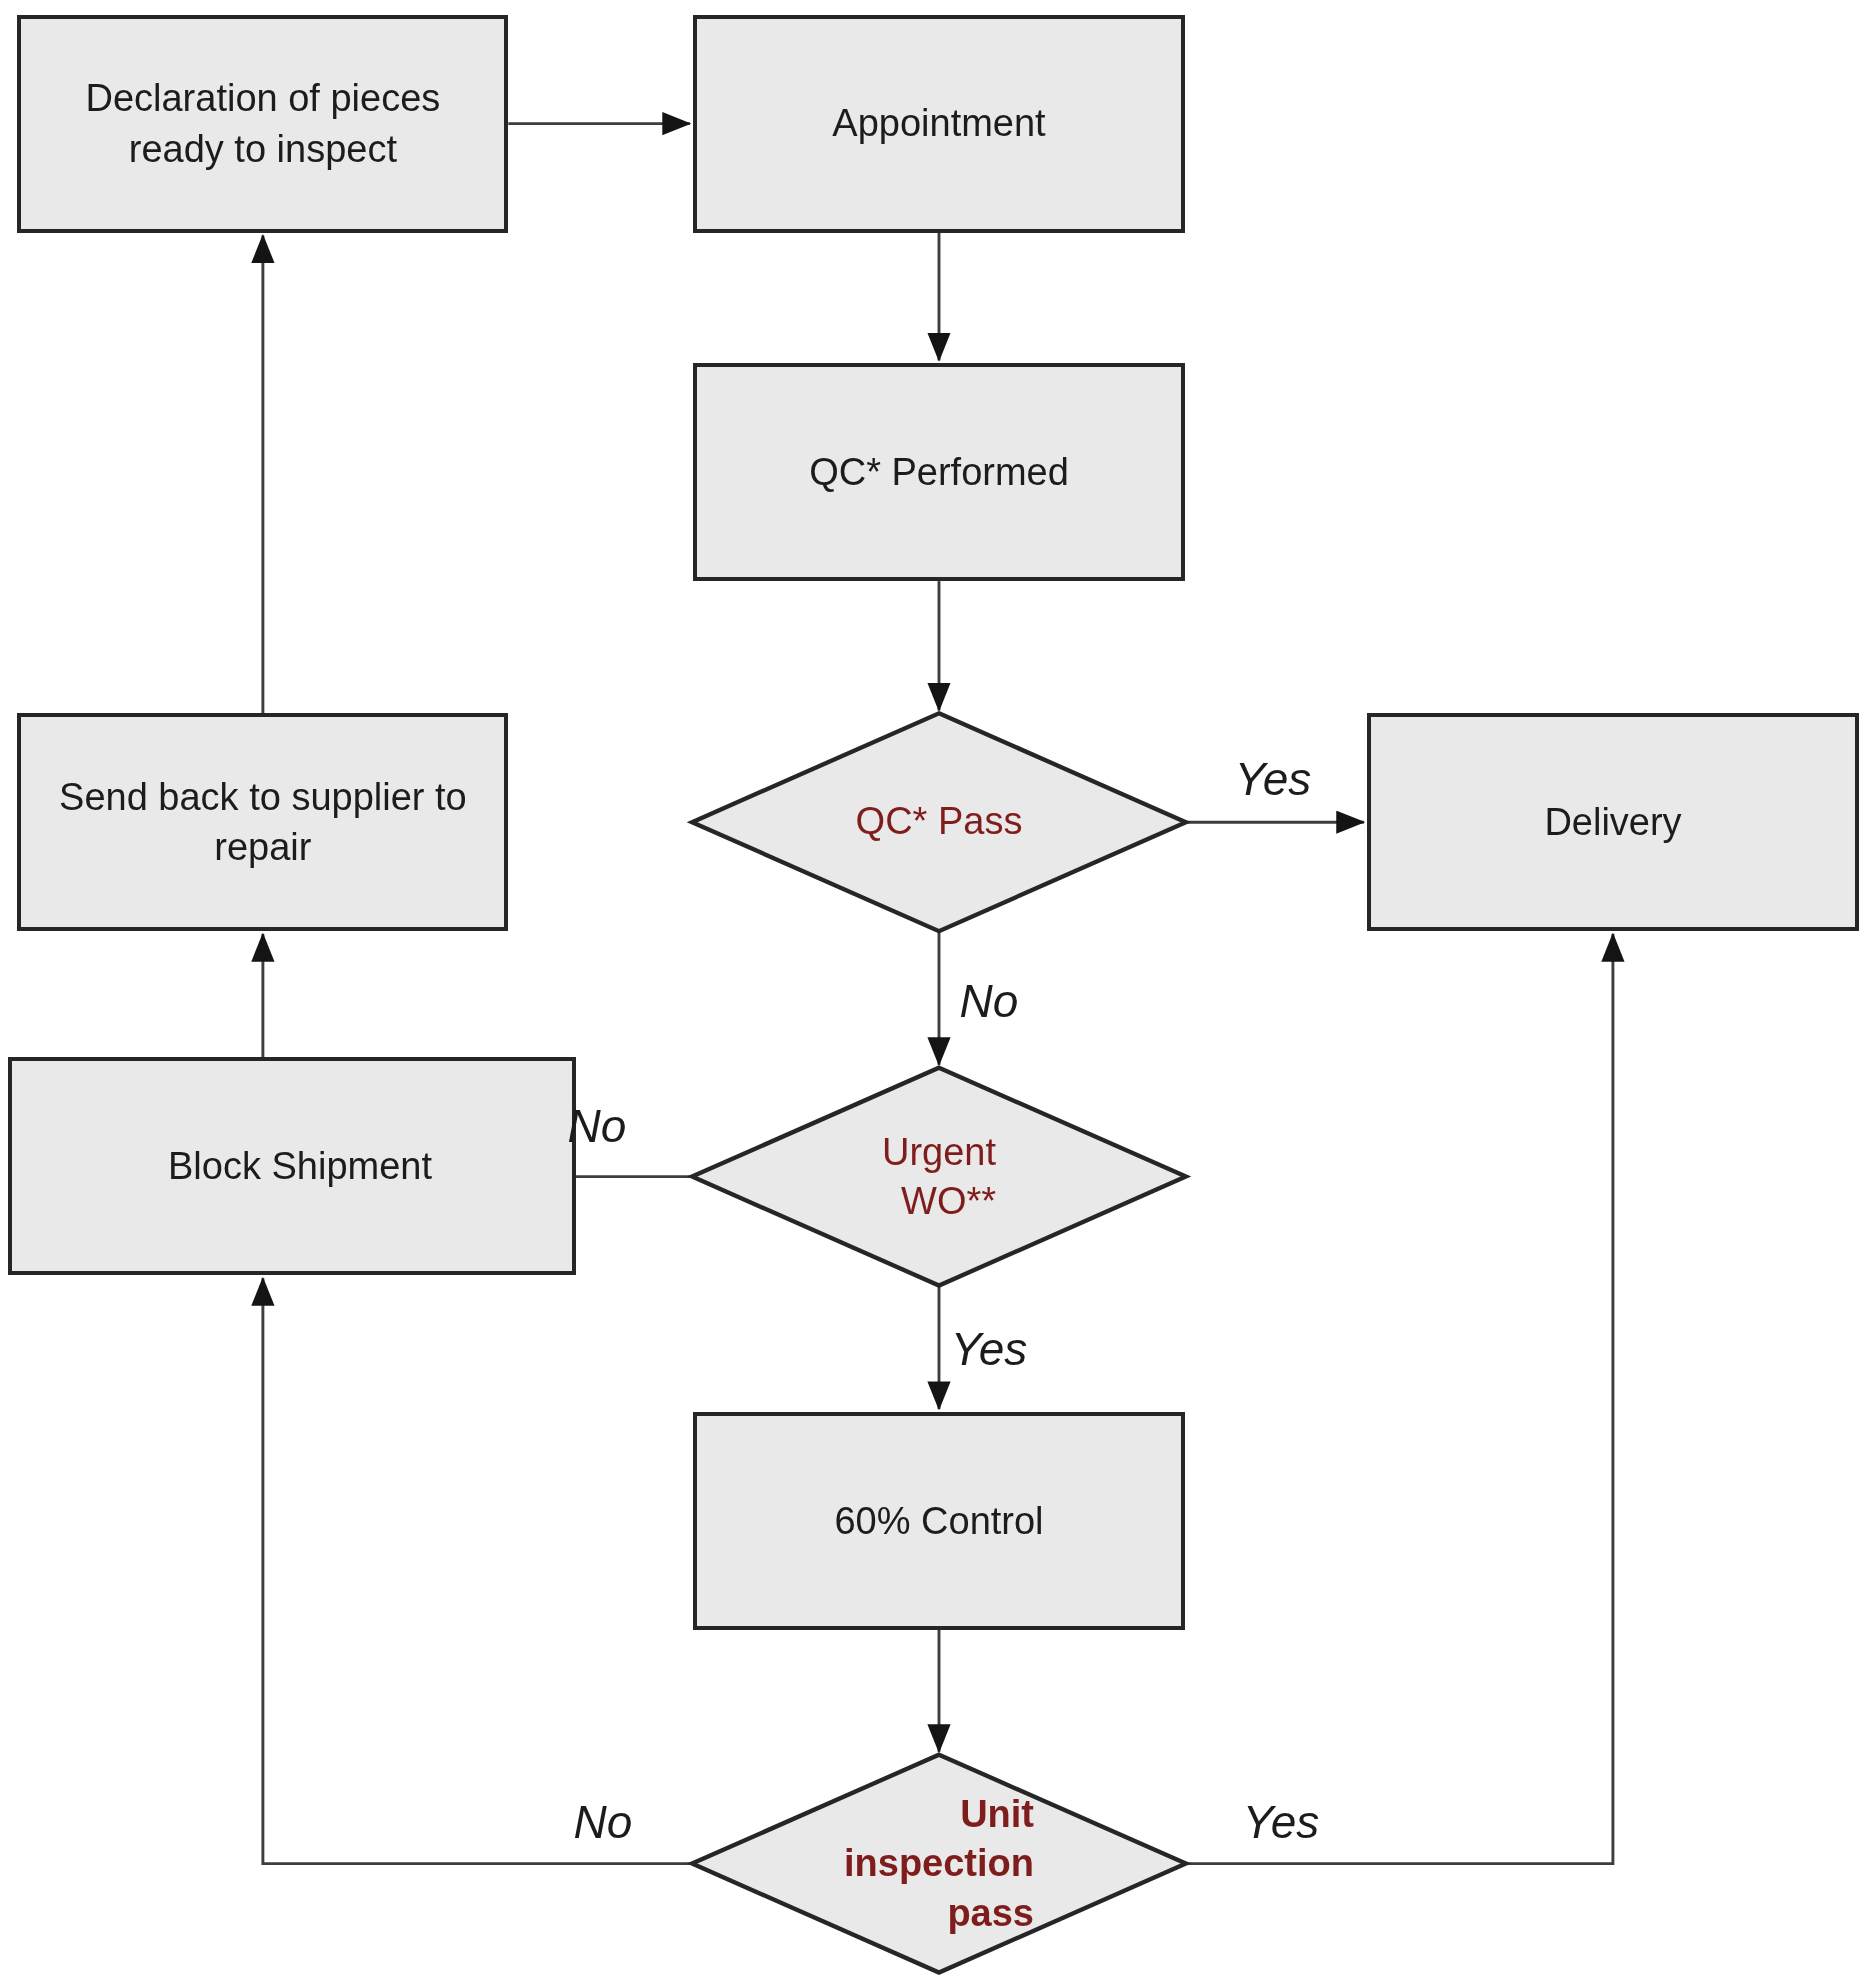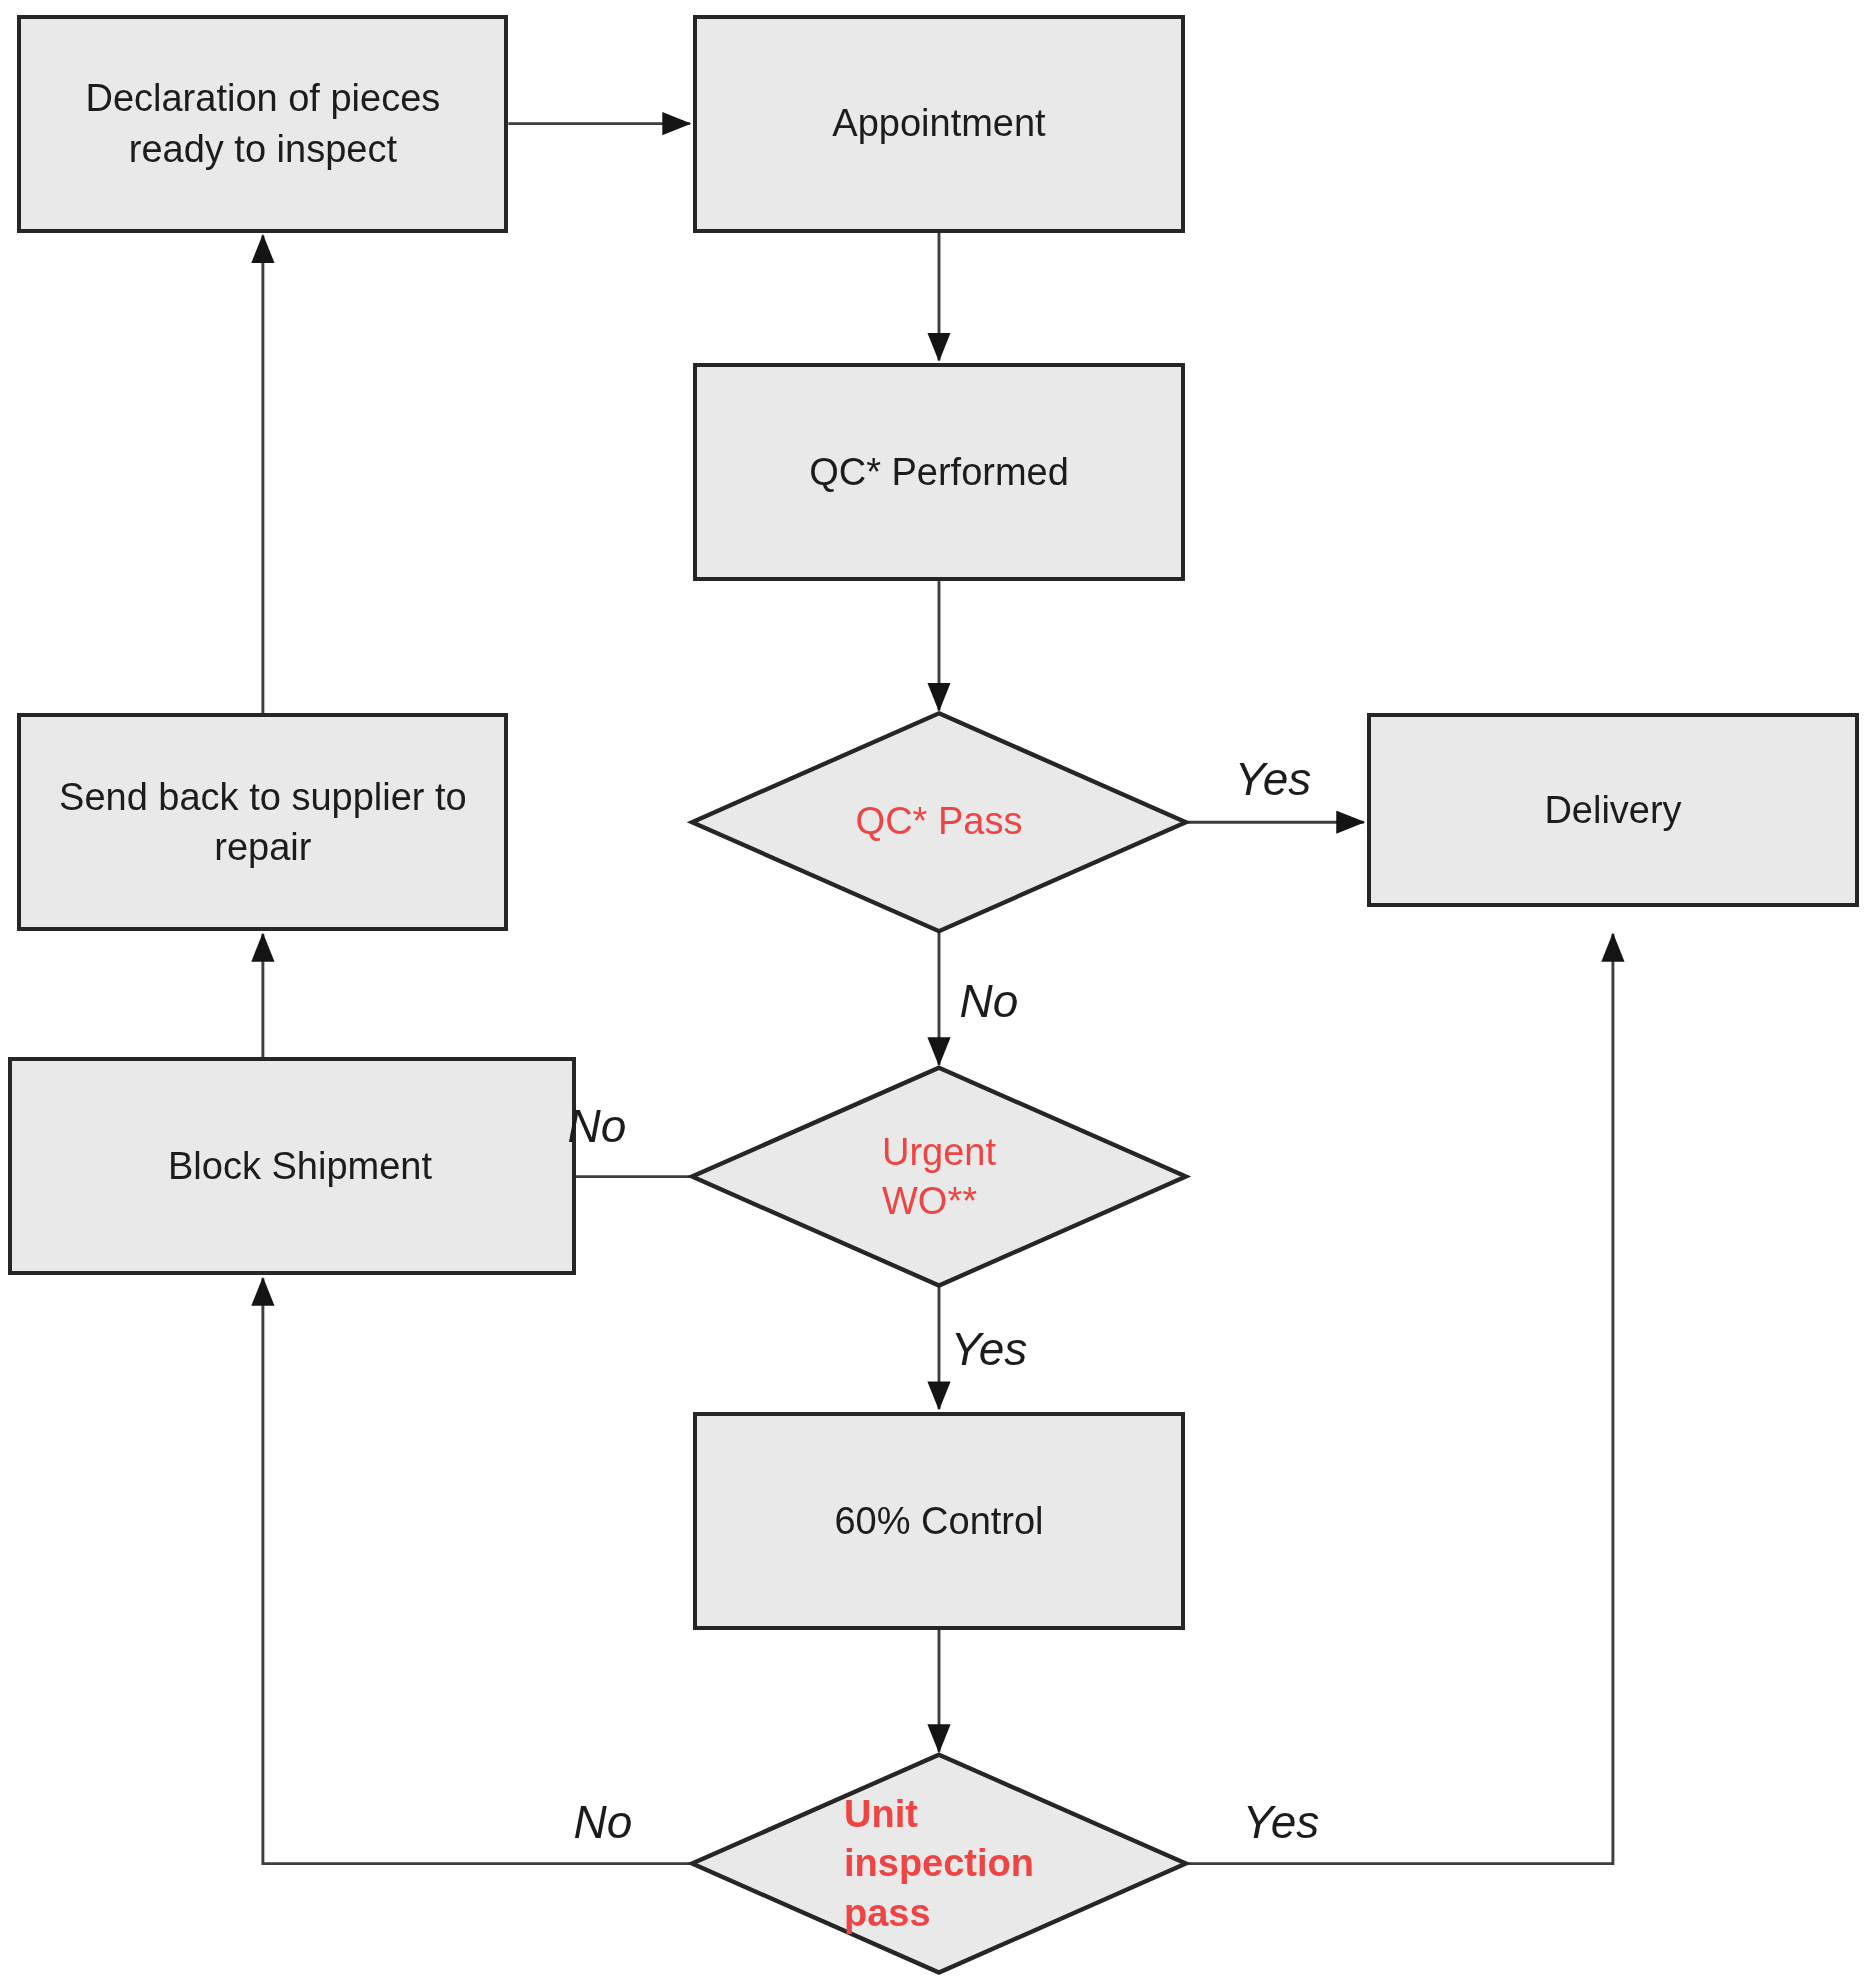--- a/index.html
+++ b/index.html
@@ -47,22 +47,22 @@
     line-height: 1.32;
     color: #1c1c1c;
     white-space: pre-line;
     padding: 0 14.5px;
   }
   .diamond-label {
     position: absolute;
     transform: translate(-50%, -50%);
     font-size: 38px;
     line-height: 1.3;
-    color: #ef4444;
-    text-align: left;
+    color: #7f1d1d;
+    text-align: right;
     white-space: pre-line;
   }
   .edge-label {
     position: absolute;
     transform: translate(-50%, -50%);
     font-size: 46px;
     font-style: italic;
     color: #1c1c1c;
     white-space: nowrap;
   }
@@ -108,21 +108,21 @@
 
   <div class="node" style="left:17.4px; top:713px; width:491px; height:218px;">
     <div class="node-label">Send back to supplier to
 repair</div>
   </div>
 
   <div class="node" style="left:693px; top:363px; width:492px; height:218px;">
     <div class="node-label">QC* Performed</div>
   </div>
 
-  <div class="node" style="left:1367px; top:713px; width:492px; height:194px;">
+  <div class="node" style="left:1367px; top:713px; width:492px; height:218px;">
     <div class="node-label">Delivery</div>
   </div>
 
   <div class="node" style="left:8px; top:1057px; width:568px; height:218px;padding-left:16px;">
     <div class="node-label">Block Shipment</div>
   </div>
 
   <div class="node" style="left:693px; top:1412px; width:492px; height:218px;">
     <div class="node-label">60% Control</div>
   </div>

